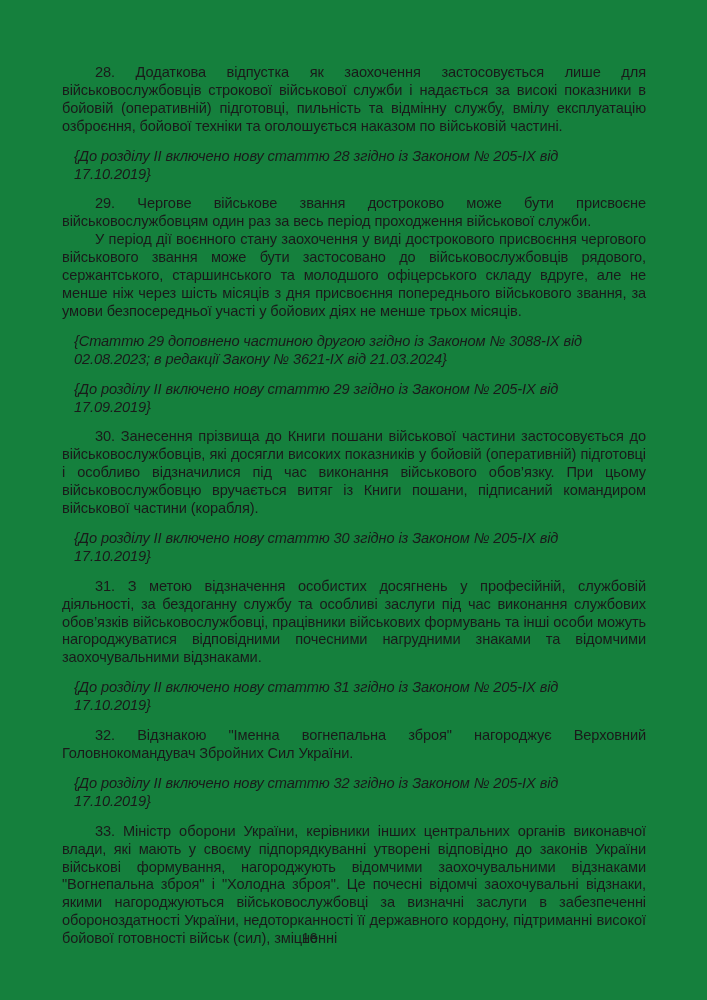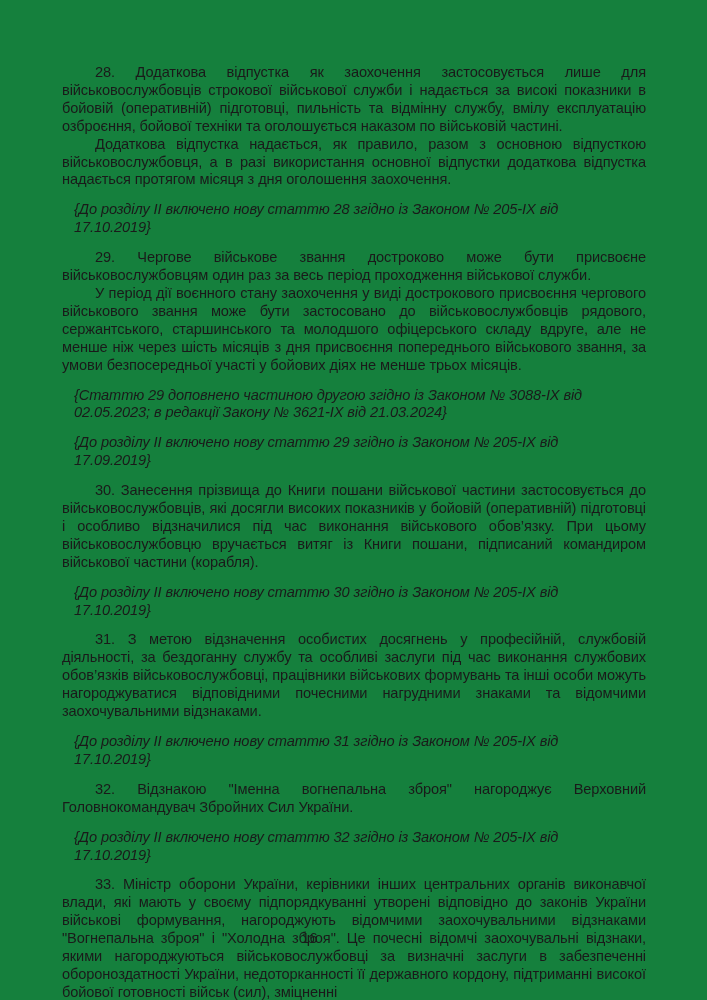--- a/index.html
+++ b/index.html
@@ -47,25 +47,24 @@
     line-height: 18px;
     color: #1a1a1a;
   }
 </style>
 </head>
 <body>
 
 <div class="page">
   <div class="content">
     <p class="para">28. Додаткова відпустка як заохочення застосовується лише для військовослужбовців строкової військової служби і надається за високі показники в бойовій (оперативній) підготовці, пильність та відмінну службу, вмілу експлуатацію озброєння, бойової техніки та оголошується наказом по військовій частині.</p>
-    <p class="para">Додаткова відпустка надається, як правило, разом з основною відпусткою військовослужбовця, а в разі використання основної відпустки додаткова відпустка надається протягом місяця з дня оголошення заохочення.</p>
     <p class="note">{До розділу II включено нову статтю 28 згідно із Законом № 205-IX від 17.10.2019}</p>
     <p class="para">29. Чергове військове звання достроково може бути присвоєне військовослужбовцям один раз за весь період проходження військової служби.</p>
     <p class="para">У період дії воєнного стану заохочення у виді дострокового присвоєння чергового військового звання може бути застосовано до військовослужбовців рядового, сержантського, старшинського та молодшого офіцерського складу вдруге, але не менше ніж через шість місяців з дня присвоєння попереднього військового звання, за умови безпосередньої участі у бойових діях не менше трьох місяців.</p>
-    <p class="note">{Статтю 29 доповнено частиною другою згідно із Законом № 3088-IX від 02.05.2023; в редакції Закону № 3621-IX від 21.03.2024}</p>
+    <p class="note">{Статтю 29 доповнено частиною другою згідно із Законом № 3088-IX від 02.08.2023; в редакції Закону № 3621-IX від 21.03.2024}</p>
     <p class="note">{До розділу II включено нову статтю 29 згідно із Законом № 205-IX від 17.09.2019}</p>
     <p class="para">30. Занесення прізвища до Книги пошани військової частини застосовується до військовослужбовців, які досягли високих показників у бойовій (оперативній) підготовці і особливо відзначилися під час виконання військового обов’язку. При цьому військовослужбовцю вручається витяг із Книги пошани, підписаний командиром військової частини (корабля).</p>
     <p class="note">{До розділу II включено нову статтю 30 згідно із Законом № 205-IX від 17.10.2019}</p>
     <p class="para">31. З метою відзначення особистих досягнень у професійній, службовій діяльності, за бездоганну службу та особливі заслуги під час виконання службових обов’язків військовослужбовці, працівники військових формувань та інші особи можуть нагороджуватися відповідними почесними нагрудними знаками та відомчими заохочувальними відзнаками.</p>
     <p class="note">{До розділу II включено нову статтю 31 згідно із Законом № 205-IX від 17.10.2019}</p>
     <p class="para">32. Відзнакою "Іменна вогнепальна зброя" нагороджує Верховний Головнокомандувач Збройних Сил України.</p>
     <p class="note">{До розділу II включено нову статтю 32 згідно із Законом № 205-IX від 17.10.2019}</p>
     <p class="para">33. Міністр оборони України, керівники інших центральних органів виконавчої влади, які мають у своєму підпорядкуванні утворені відповідно до законів України військові формування, нагороджують відомчими заохочувальними відзнаками "Вогнепальна зброя" і "Холодна зброя". Це почесні відомчі заохочувальні відзнаки, якими нагороджуються військовослужбовці за визначні заслуги в забезпеченні обороноздатності України, недоторканності її державного кордону, підтриманні високої бойової готовності військ (сил), зміцненні</p>
   </div>
   <div class="page-number">16</div>

